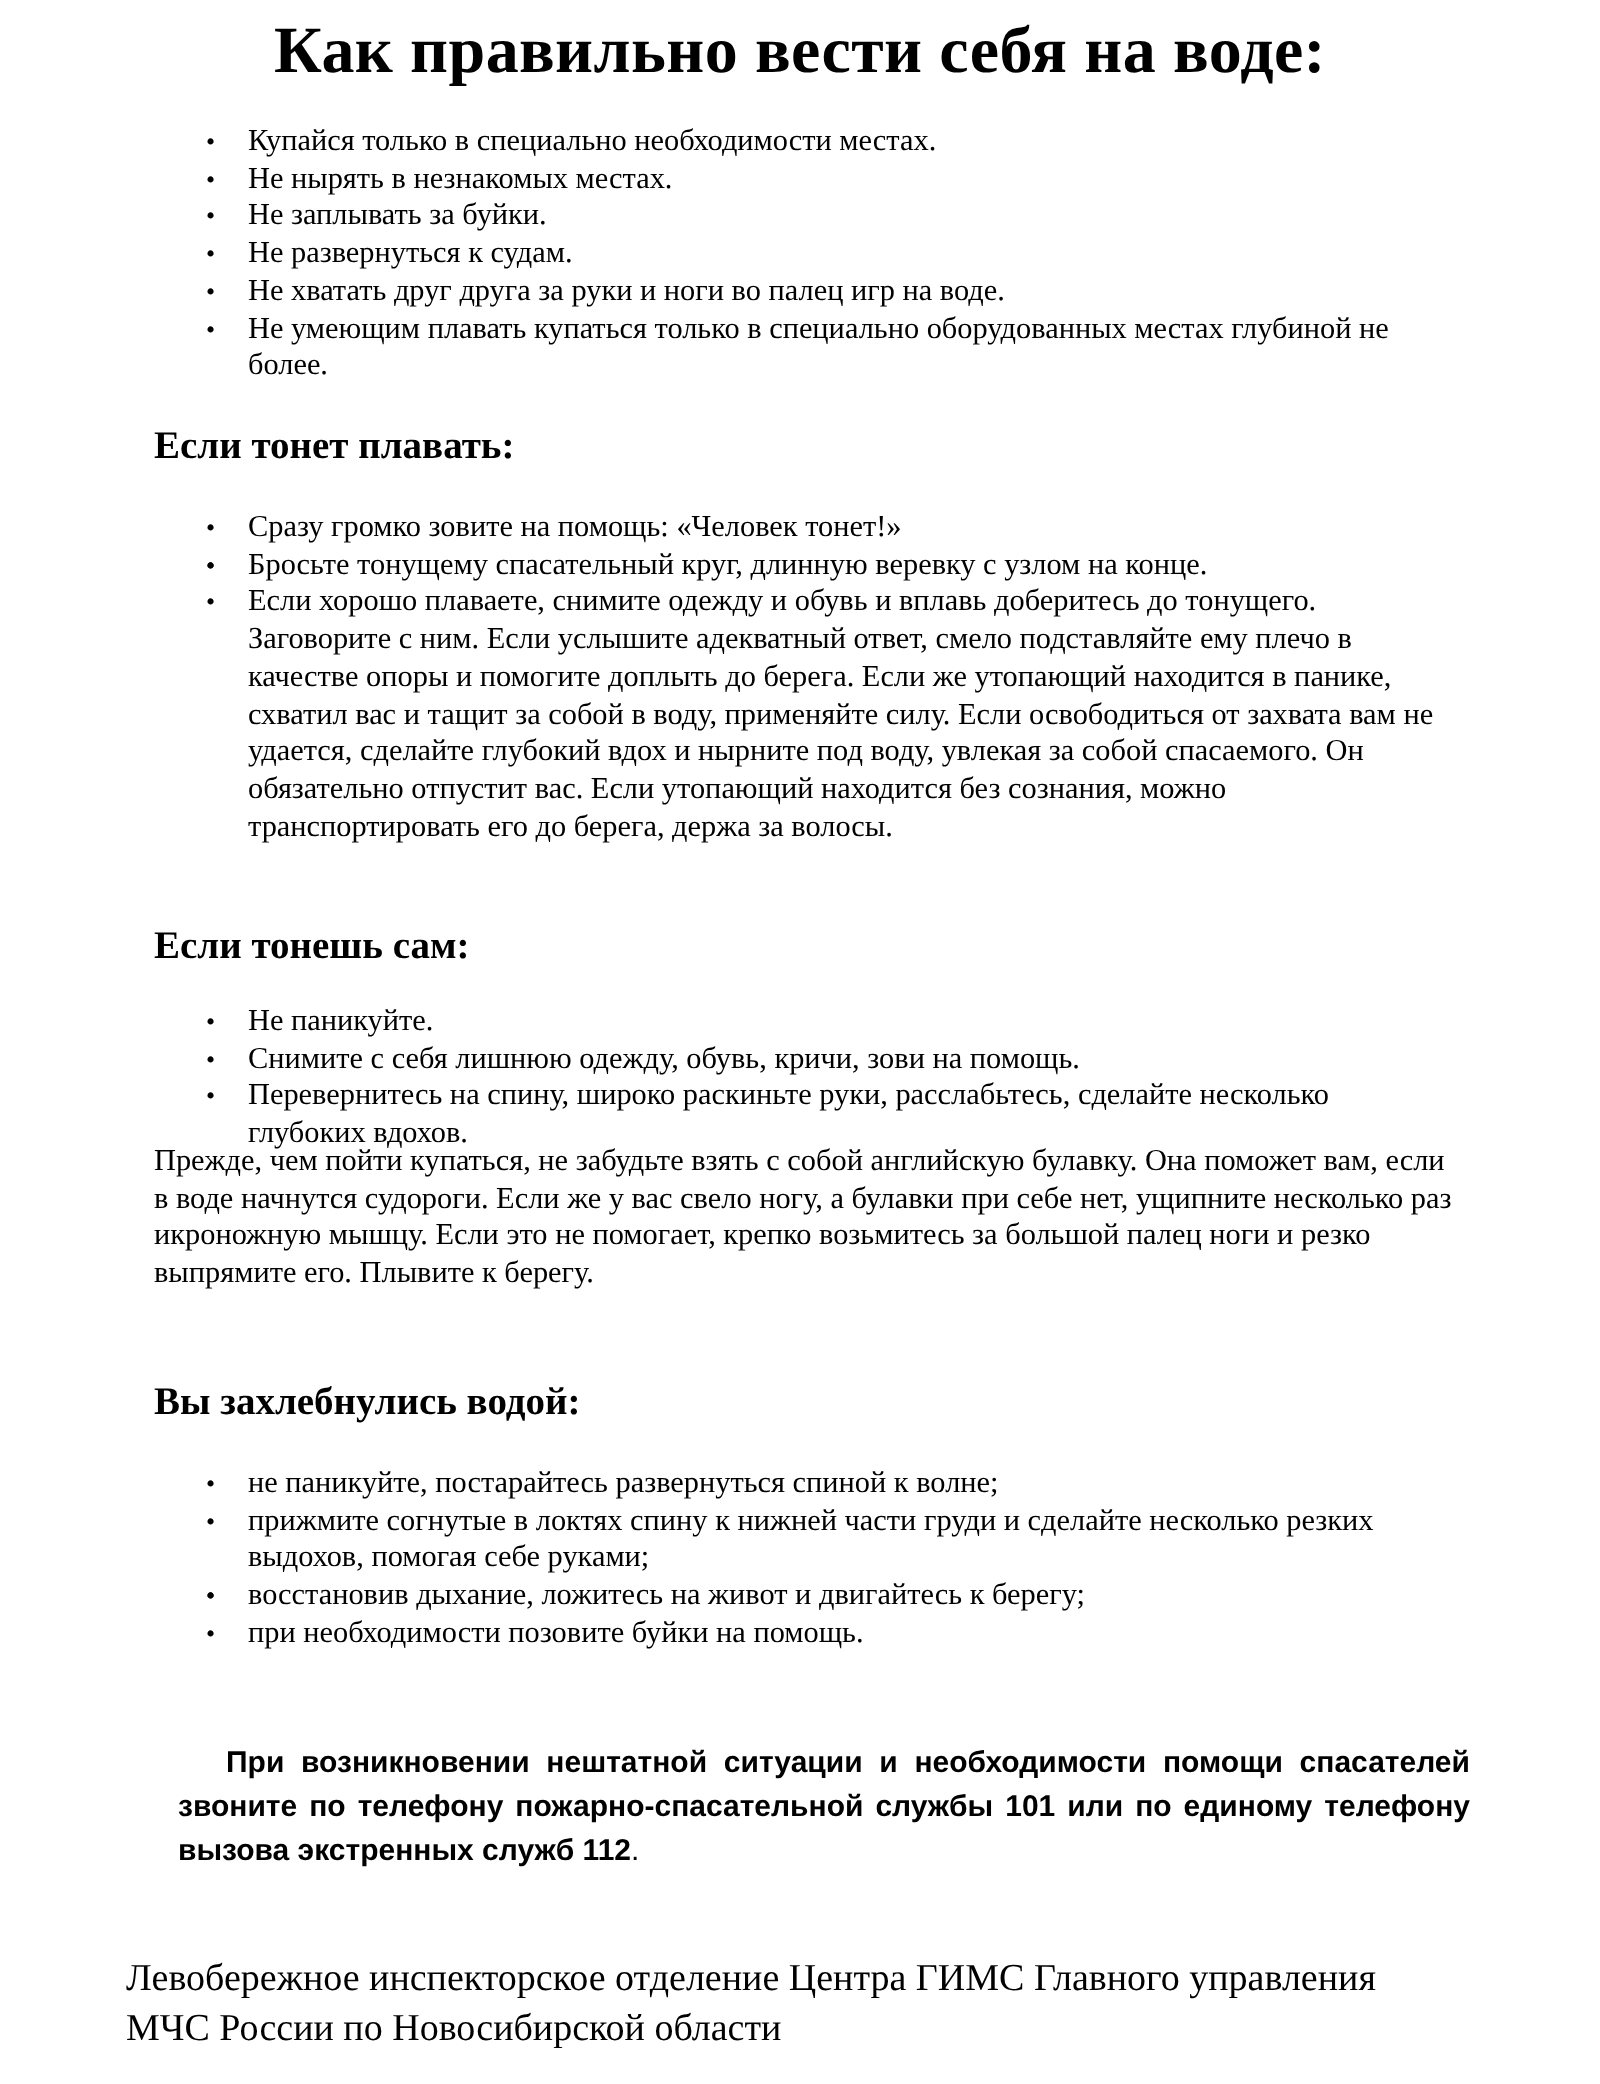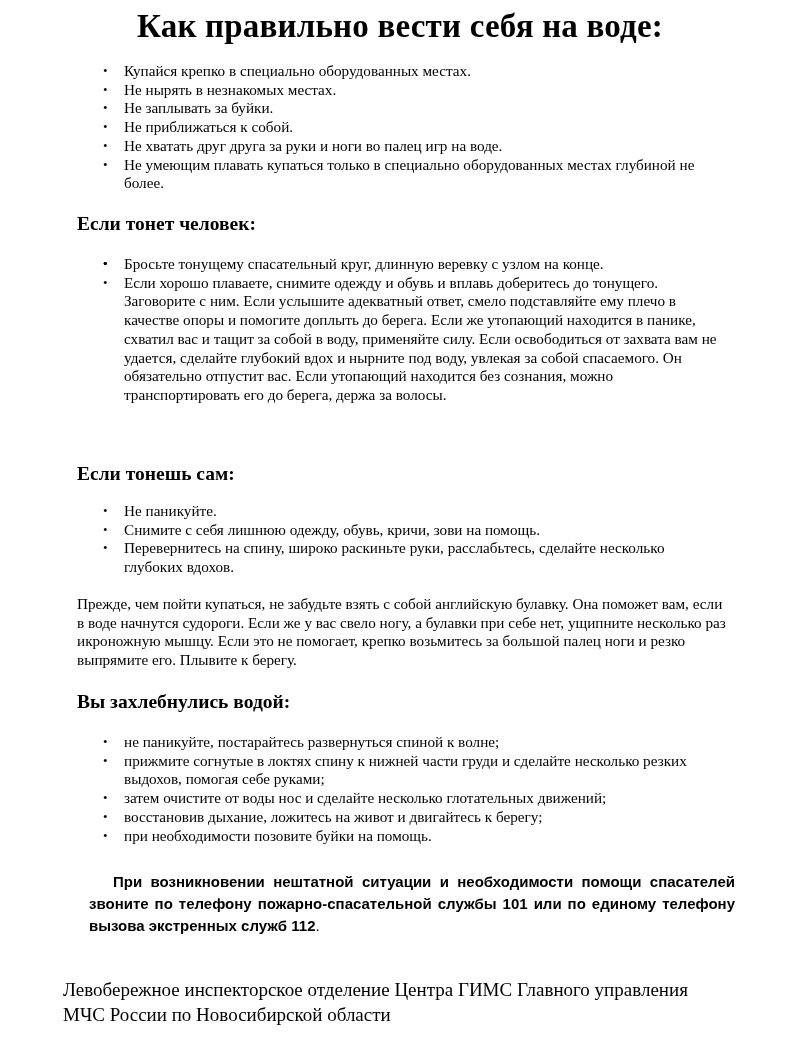--- a/index.html
+++ b/index.html
@@ -93,49 +93,49 @@
     }
   </style>
 </head>
 <body>
 
 <div class="page">
 
   <h1 class="title">Как правильно вести себя на воде:</h1>
 
   <ul class="bullets" style="top:62px;">
-    <li><span class="bullet">•</span><span>Купайся крепко в специально оборудованных местах.</span></li>
+    <li><span class="bullet">•</span><span>Купайся только в специально необходимости местах.</span></li>
     <li><span class="bullet">•</span><span>Не нырять в незнакомых местах.</span></li>
     <li><span class="bullet">•</span><span>Не заплывать за буйки.</span></li>
-    <li><span class="bullet">•</span><span>Не приближаться к собой.</span></li>
+    <li><span class="bullet">•</span><span>Не развернуться к судам.</span></li>
     <li><span class="bullet">•</span><span>Не хватать друг друга за руки и ноги во палец игр на воде.</span></li>
     <li><span class="bullet">•</span><span>Не умеющим плавать купаться только в специально оборудованных местах глубиной не более.</span></li>
   </ul>
 
-  <h2 class="section-heading" style="top:212px;">Если тонет человек:</h2>
+  <h2 class="section-heading" style="top:212px;">Если тонет плавать:</h2>
   <ul class="bullets" style="top:255px;">
-    <li><span class="bullet">•</span></li>
+    <li><span class="bullet">•</span><span>Сразу громко зовите на помощь: «Человек тонет!»</span></li>
     <li><span class="bullet">•</span></li>
     <li><span class="bullet">•</span><span>Бросьте тонущему спасательный круг, длинную веревку с узлом на конце.</span></li>
     <li><span class="bullet">•</span><span>Если хорошо плаваете, снимите одежду и обувь и вплавь доберитесь до тонущего. Заговорите с ним. Если услышите адекватный ответ, смело подставляйте ему плечо в качестве опоры и помогите доплыть до берега. Если же утопающий находится в панике, схватил вас и тащит за собой в воду, применяйте силу. Если освободиться от захвата вам не удается, сделайте глубокий вдох и нырните под воду, увлекая за собой спасаемого. Он обязательно отпустит вас. Если утопающий находится без сознания, можно транспортировать его до берега, держа за волосы.</span></li>
   </ul>
 
   <h2 class="section-heading" style="top:462px;">Если тонешь сам:</h2>
   <ul class="bullets" style="top:502px;">
     <li><span class="bullet">•</span><span>Не паникуйте.</span></li>
     <li><span class="bullet">•</span><span>Снимите с себя лишнюю одежду, обувь, кричи, зови на помощь.</span></li>
     <li><span class="bullet">•</span><span>Перевернитесь на спину, широко раскиньте руки, расслабьтесь, сделайте несколько глубоких вдохов.</span></li>
   </ul>
-  <p class="para" style="top:595px;">Прежде, чем пойти купаться, не забудьте взять с собой английскую булавку. Она поможет вам, если в воде начнутся судороги. Если же у вас свело ногу, а булавки при себе нет, ущипните несколько раз икроножную мышцу. Если это не помогает, крепко возьмитесь за большой палец ноги и резко выпрямите его. Плывите к берегу.</p>
+  <p class="para" style="top:572px;">Прежде, чем пойти купаться, не забудьте взять с собой английскую булавку. Она поможет вам, если в воде начнутся судороги. Если же у вас свело ногу, а булавки при себе нет, ущипните несколько раз икроножную мышцу. Если это не помогает, крепко возьмитесь за большой палец ноги и резко выпрямите его. Плывите к берегу.</p>
 
   <h2 class="section-heading" style="top:690px;text-align:right;">Вы захлебнулись водой:</h2>
   <ul class="bullets" style="top:733px;">
     <li><span class="bullet">•</span><span>не паникуйте, постарайтесь развернуться спиной к волне;</span></li>
     <li><span class="bullet">•</span><span>прижмите согнутые в локтях спину к нижней части груди и сделайте несколько резких выдохов, помогая себе руками;</span></li>
-    <li><span class="bullet">•</span><span>затем очистите от воды нос и сделайте несколько глотательных движений;</span></li>
+    <li><span class="bullet">•</span></li>
     <li><span class="bullet">•</span><span>восстановив дыхание, ложитесь на живот и двигайтесь к берегу;</span></li>
     <li><span class="bullet">•</span><span>при необходимости позовите буйки на помощь.</span></li>
   </ul>
 
   <p class="emergency" style="top:859px;"><span>При возникновении нештатной ситуации и необходимости помощи спасателей звоните по телефону пожарно-спасательной службы 101 или по единому телефону вызова экстренных служб 112</span><span class="period">.</span></p>
 
   <p class="footer" style="top:977px;">
     <span>Левобережное инспекторское отделение Центра ГИМС Главного управления</span><br>
     <span>МЧС России по Новосибирской области</span>
   </p>

